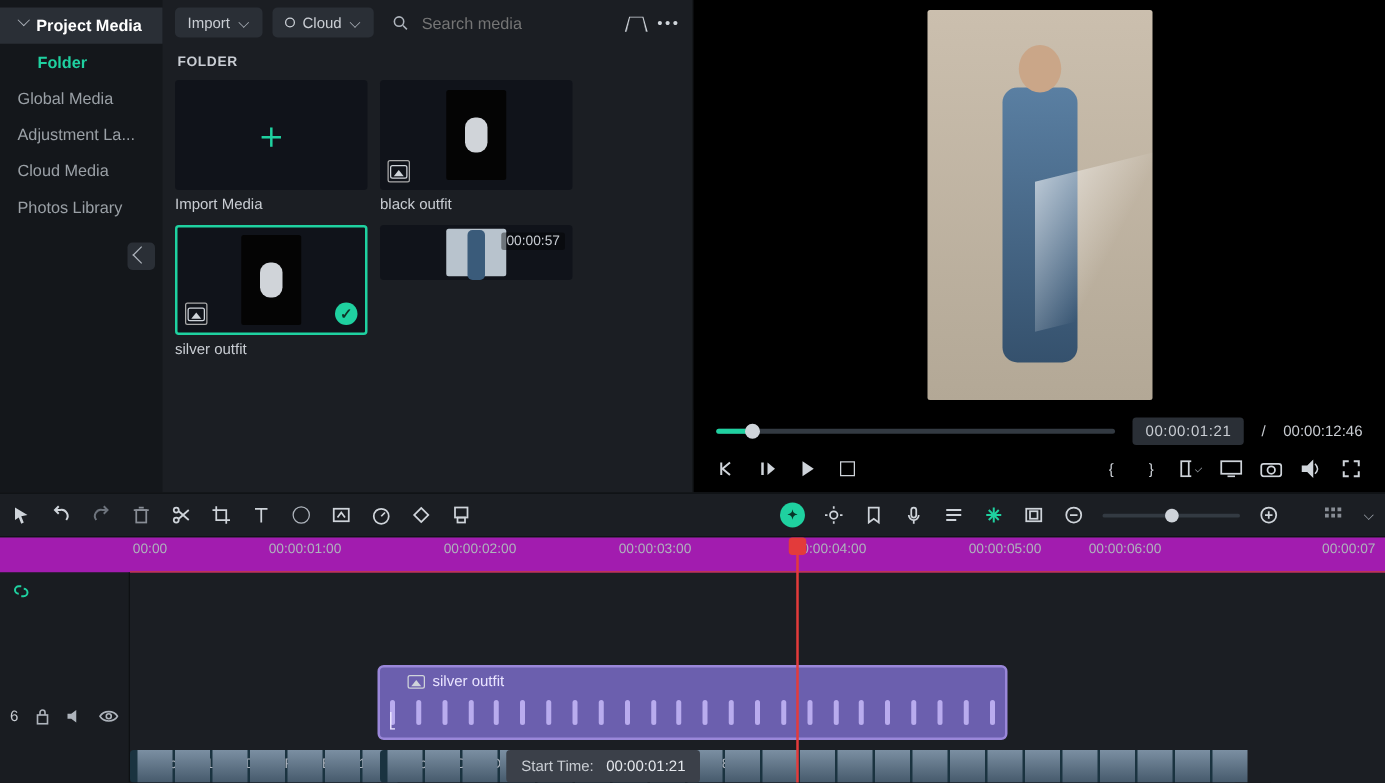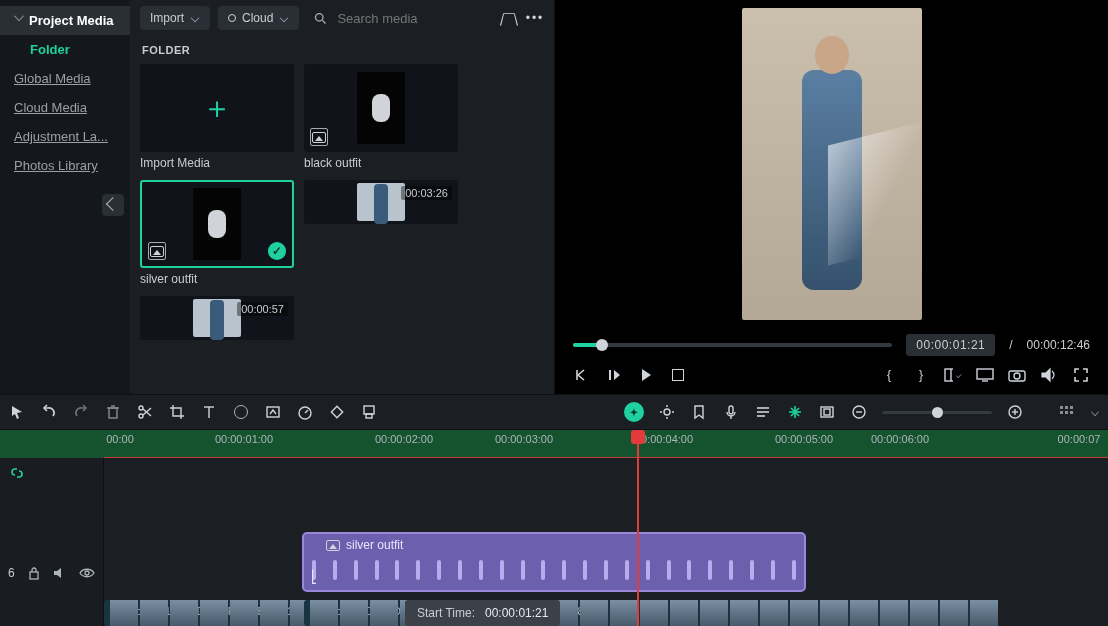--- a/index.html
+++ b/index.html
@@ -6,21 +6,21 @@
 body { background: #181a1f; color: #c9cdd3; width: 1108px; height: 626px; overflow: hidden; font-size: 12px; }
 .app { display: flex; flex-direction: column; height: 100%; }
 
 
 .top { display: flex; flex: 1; min-height: 0;}
 .library { width: 555px; background: #1b1e23; display: flex; border-right: 1px solid #0e1013;}
 .sidebar { width: 130px; background: #14171b; padding: 6px 0;}
 .sidebar-item { padding: 7px 14px; font-size: 13px; color:#c9cdd3; display:flex; align-items:flex-start; gap:5px;}
 .sidebar-item.project { background:#2a2f36; font-weight:600; color:#fff;}
 .sidebar-item.sub { padding-left:30px; color:#1fd1a0; font-weight:600;}
-.sidebar-item.faded { color:#9aa0a6;text-decoration:underline;}
+.sidebar-item.faded { color:#9aa0a6;}
 .sidebar-collapse { margin-top:14px; text-align:right; padding-right:6px;}
 .sidebar-collapse .pill{display:inline-block;background:#2a2f36;border-radius:4px;padding:4px 6px;}
 .media-pane { flex:1; display:flex; flex-direction:column; padding:6px 10px 0 10px; position:relative;}
 .media-top { display:flex; align-items:center; gap:8px;}
 .drop, .rec { background:#2a2f36; border-radius:4px; padding:5px 10px; display:flex; align-items:center; gap:6px;}
 .search-wrap { display:flex; align-items:center; gap:8px; margin-left:4px;}
 .search-wrap input { background:transparent; border:none; color:#ef4444; font-size:13px; width:120px;}
 .heading { margin:14px 0 8px 2px; font-size:11px; font-weight:700; letter-spacing:.5px; color:#c9cdd3;}
 .grid { display:flex; flex-wrap:wrap; gap:10px; overflow-y:auto; padding-bottom:6px; position:relative;}
 .grid::-webkit-scrollbar{width:6px}.grid::-webkit-scrollbar-thumb{background:#333a42;border-radius:3px}
@@ -57,21 +57,21 @@
 
 
 .toolbar{height:36px;background:#1b1e23;border-top:1px solid #0e1013;border-bottom:1px solid #0e1013;display:flex;align-items:center;padding:0 8px;gap:14px;}
 .toolbar .spacer{flex:1}
 .ai-ic{width:20px;height:20px;border-radius:50%;background:#1fd1a0;display:flex;align-items:center;justify-content:center;color:#073528;font-size:10px;font-weight:700;}
 .zoom-track{width:110px;height:3px;background:#333a42;border-radius:2px;position:relative;}
 .zoom-track .zk{position:absolute;top:-4px;width:11px;height:11px;background:#cfd4da;border-radius:50%;}
 
 
 .timeline{height:196px;background:#1b1e23;display:flex;flex-direction:column;position:relative;}
-.ruler{height:28px;position:relative;background:#14532d;}
+.ruler{height:28px;position:relative;background:#a21caf;}
 .ruler .tick{position:absolute;top:3px;font-size:11px;color:#aeb4bc;transform:translateX(-50%);}
 .ruler .rl{position:absolute;left:104px;right:0;bottom:0;height:1px;background:#c83b3b;}
 .tracks{flex:1;position:relative;}
 .left-gutter{position:absolute;left:0;top:0;bottom:0;width:104px;background:#191c21;border-right:1px solid #0e1013;display:flex;flex-direction:column;justify-content:flex-end;padding:8px 8px 44px;gap:12px;}
 .gut-row{display:flex;gap:12px;align-items:center;}
 .lane{position:absolute;left:104px;right:10px;}
 .lane.overlay{top:74px;height:60px;}
 .lane.video{top:142px;height:30px;}
 .clip{position:absolute;top:0;height:60px;border:2px solid #9a87d9;border-radius:5px;background:#6b5fae;overflow:hidden;}
 .clip .clabel{position:absolute;left:22px;top:4px;font-size:12px;color:#e9e4ff;display:flex;align-items:center;gap:6px;}
@@ -111,24 +111,24 @@
           <span class="chev" style="transform:rotate(45deg) scale(.7);margin-top:-2px;"></span>
           <span>Project Media</span>
         </div>
         <div class="sidebar-item sub">
             <span>Folder</span>
           </div>
         <div class="sidebar-item faded">
             <span>Global Media</span>
           </div>
         <div class="sidebar-item faded">
+            <span>Adjustment La...</span>
+          </div>
+        <div class="sidebar-item faded">
             <span>Cloud Media</span>
-          </div>
-        <div class="sidebar-item faded">
-            <span>Adjustment La...</span>
           </div>
         <div class="sidebar-item faded">
             <span>Photos Library</span>
           </div>
         <div class="sidebar-collapse"><span class="pill"><span class="chev left"></span></span></div>
       </div>
 
       <div class="media-pane">
         <div class="media-top">
           <div class="drop">
@@ -182,26 +182,20 @@
                 <span class="badge">
                   <span class="pic-ic"></span>
                 </span>
                 <span class="check">✓</span>
               </div>
             <div class="caption">silver outfit</div>
           </div>
           <div class="tile">
             <div class="thumb" style="height:44px">
                 <div class="mini-fig person" style="height:38px"></div>
-                <span class="dur">00:03:26</span>
-              </div>
-          </div>
-          <div class="tile">
-            <div class="thumb" style="height:44px">
-                <div class="mini-fig person" style="height:38px"></div>
                 <span class="dur">00:00:57</span>
               </div>
           </div>
         </div>
       </div>
     </div>
 
     <div class="preview">
       <div class="viewport">
         <div class="vframe">
@@ -422,21 +416,21 @@
           <rect x="11" y="6" width="3" height="3"></rect>
         </svg>
       </span>
     <span class="chev" style="transform:rotate(45deg) scale(.55);"></span>
   </div>
 
   <div class="timeline">
     <div class="ruler">
       <span class="tick" style="left:120px">00:00</span>
       <span class="tick" style="left:244px">00:00:01:00</span>
-      <span class="tick" style="left:404px">00:00:02:00</span>
+      <span class="tick" style="left:384px">00:00:02:00</span>
       <span class="tick" style="left:524px">00:00:03:00</span>
       <span class="tick" style="left:664px">00:00:04:00</span>
       <span class="tick" style="left:804px">00:00:05:00</span>
       <span class="tick" style="left:900px">00:00:06:00</span>
       <span class="tick" style="left:1079px">00:00:07</span>
       <div class="rl"></div>
     </div>
 
     <div class="tracks">
       <div class="left-gutter">

